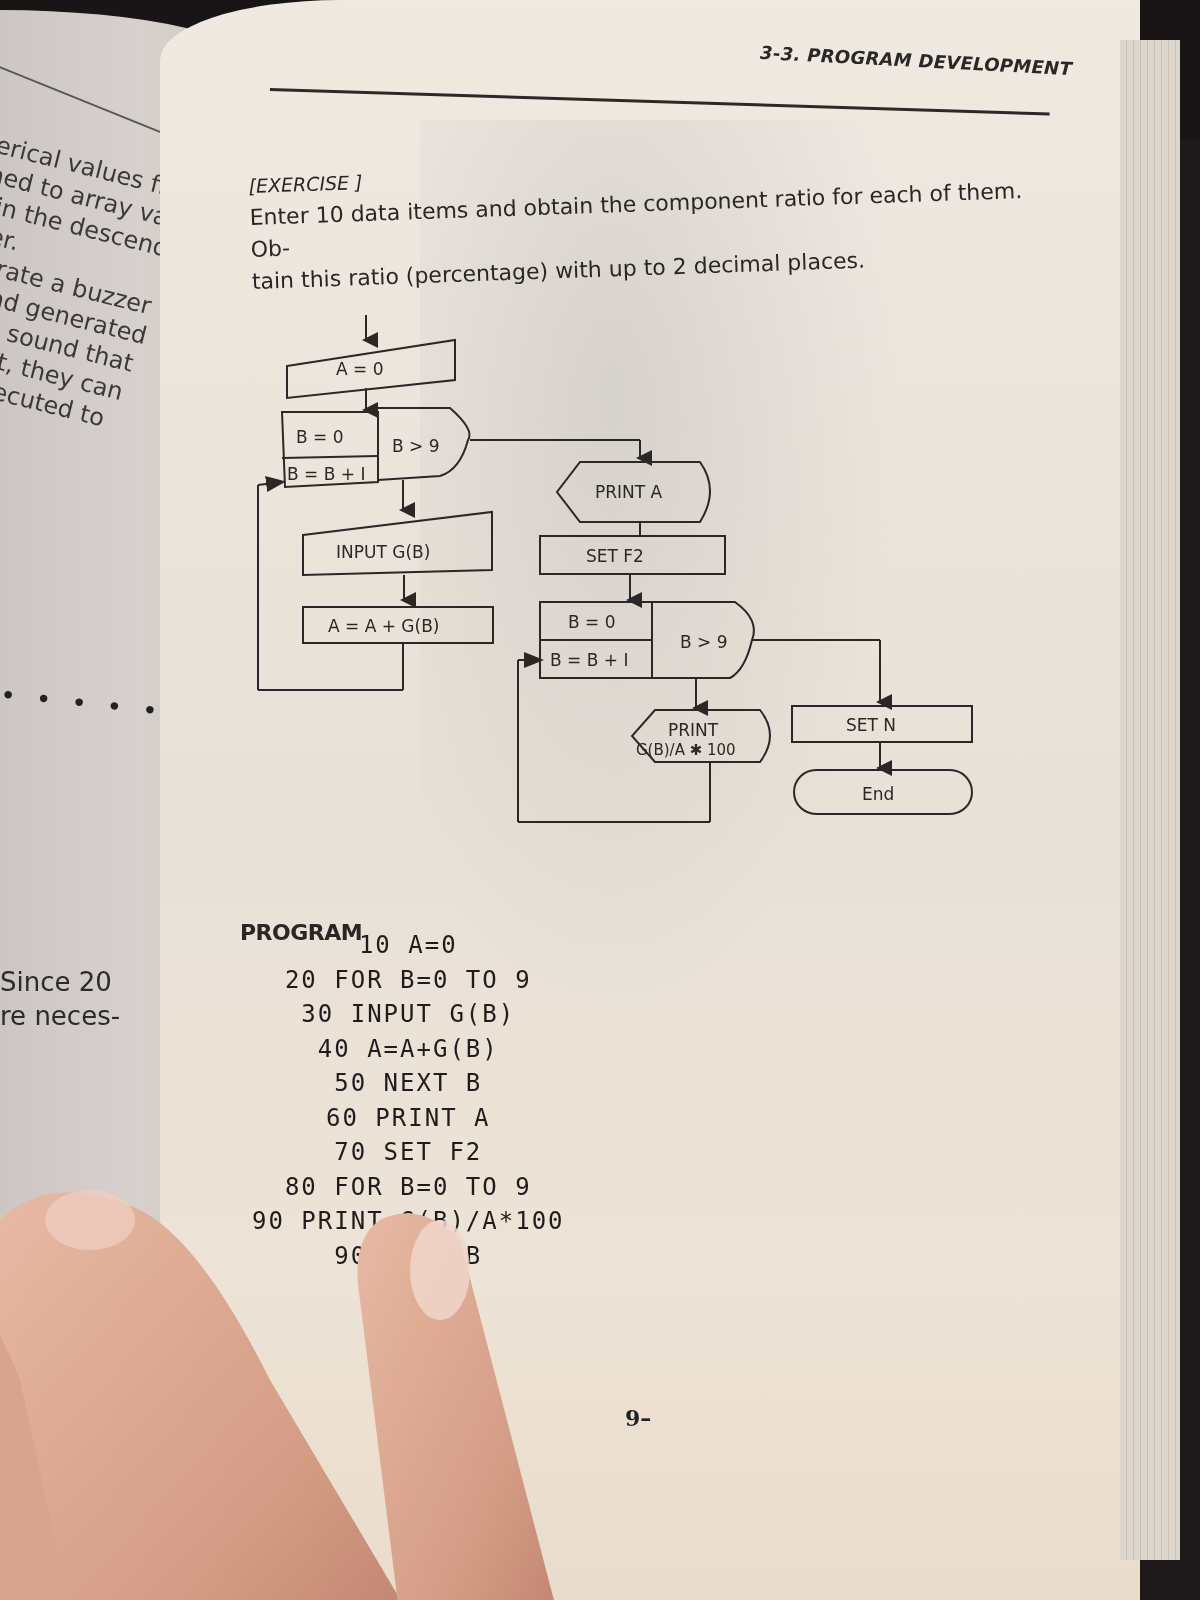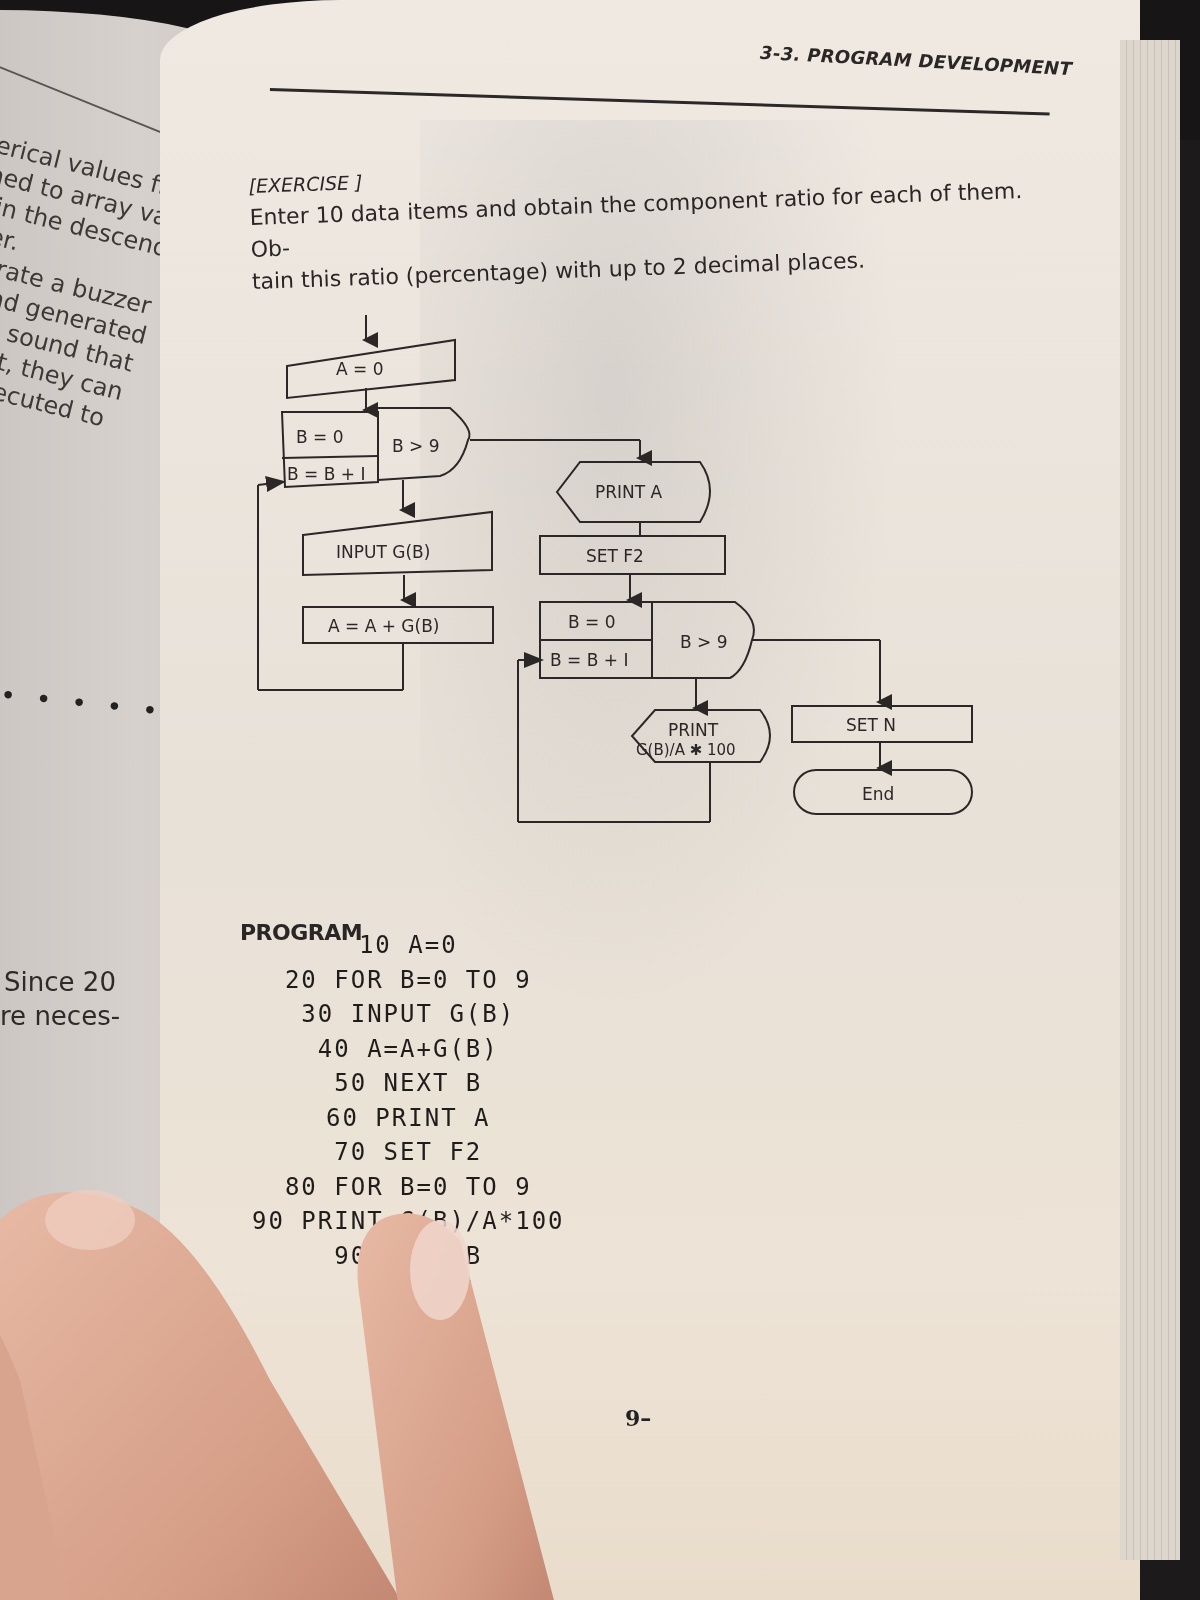--- a/index.html
+++ b/index.html
@@ -16,21 +16,21 @@
   }
   .left-rule { position:absolute; left:0; top:40px; width:250px; height:2px; background:#5a5553; transform:rotate(22deg); transform-origin:left top; }
   .left-text {
     position:absolute; left:0; top:130px; width:200px;
     transform:rotate(14deg); transform-origin:left top;
     font-family:"DejaVu Sans", sans-serif; font-size:24px; line-height:30px; color:#3d3836;
     white-space:pre;
   }
   .left-dots { position:absolute; left:0; top:690px; font-size:26px; letter-spacing:6px; color:#222; transform:rotate(6deg); }
   .left-bottom {
-    position:absolute; left:0; top:965px; font-size:26px; line-height:34px; color:#2e2a28; white-space:pre;text-align:center;
+    position:absolute; left:0; top:965px; font-size:26px; line-height:34px; color:#2e2a28; white-space:pre;
   }
   .right-page {
     position:absolute; left:160px; top:0; width:980px; height:1600px;
     background:linear-gradient(180deg,#efe9e2 0%,#e8e1d8 50%,#ede3d6 80%,#e9dccb 100%);
     border-top-left-radius:180px 60px;
   }
   .page-stack {
     position:absolute; left:1120px; top:40px; width:60px; height:1520px;
     background:repeating-linear-gradient(90deg,#ddd6cd 0 6px,#c9c1b7 6px 7px);
   }

